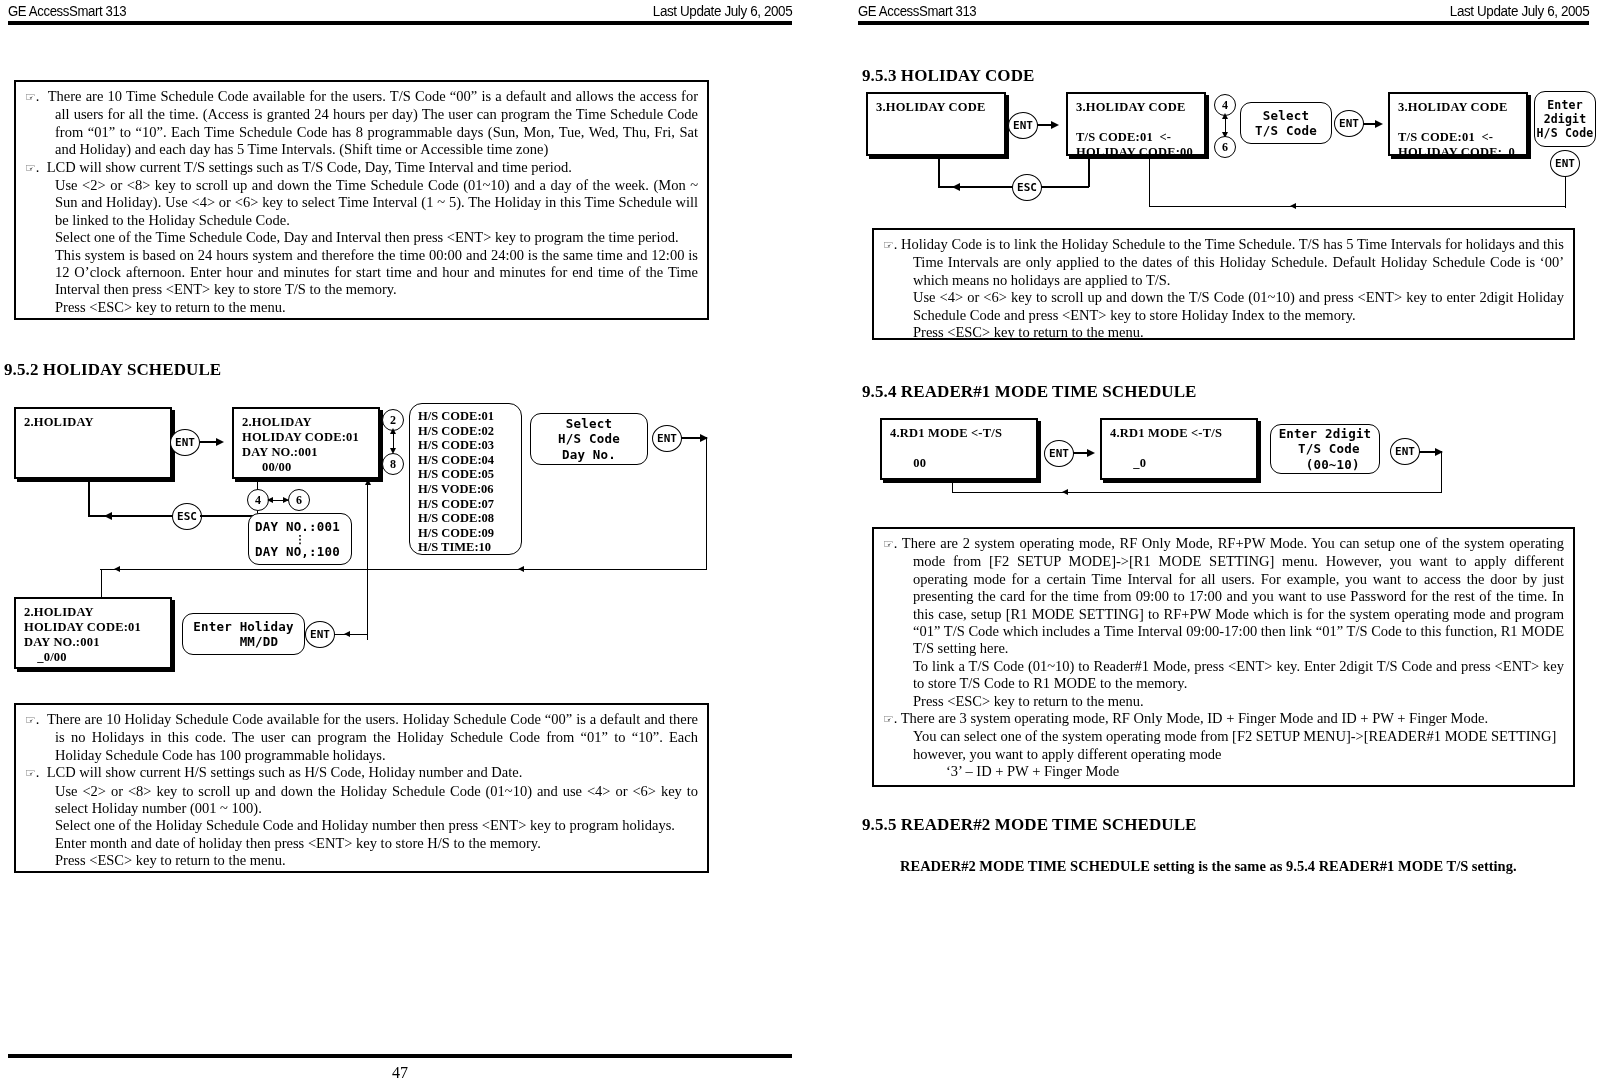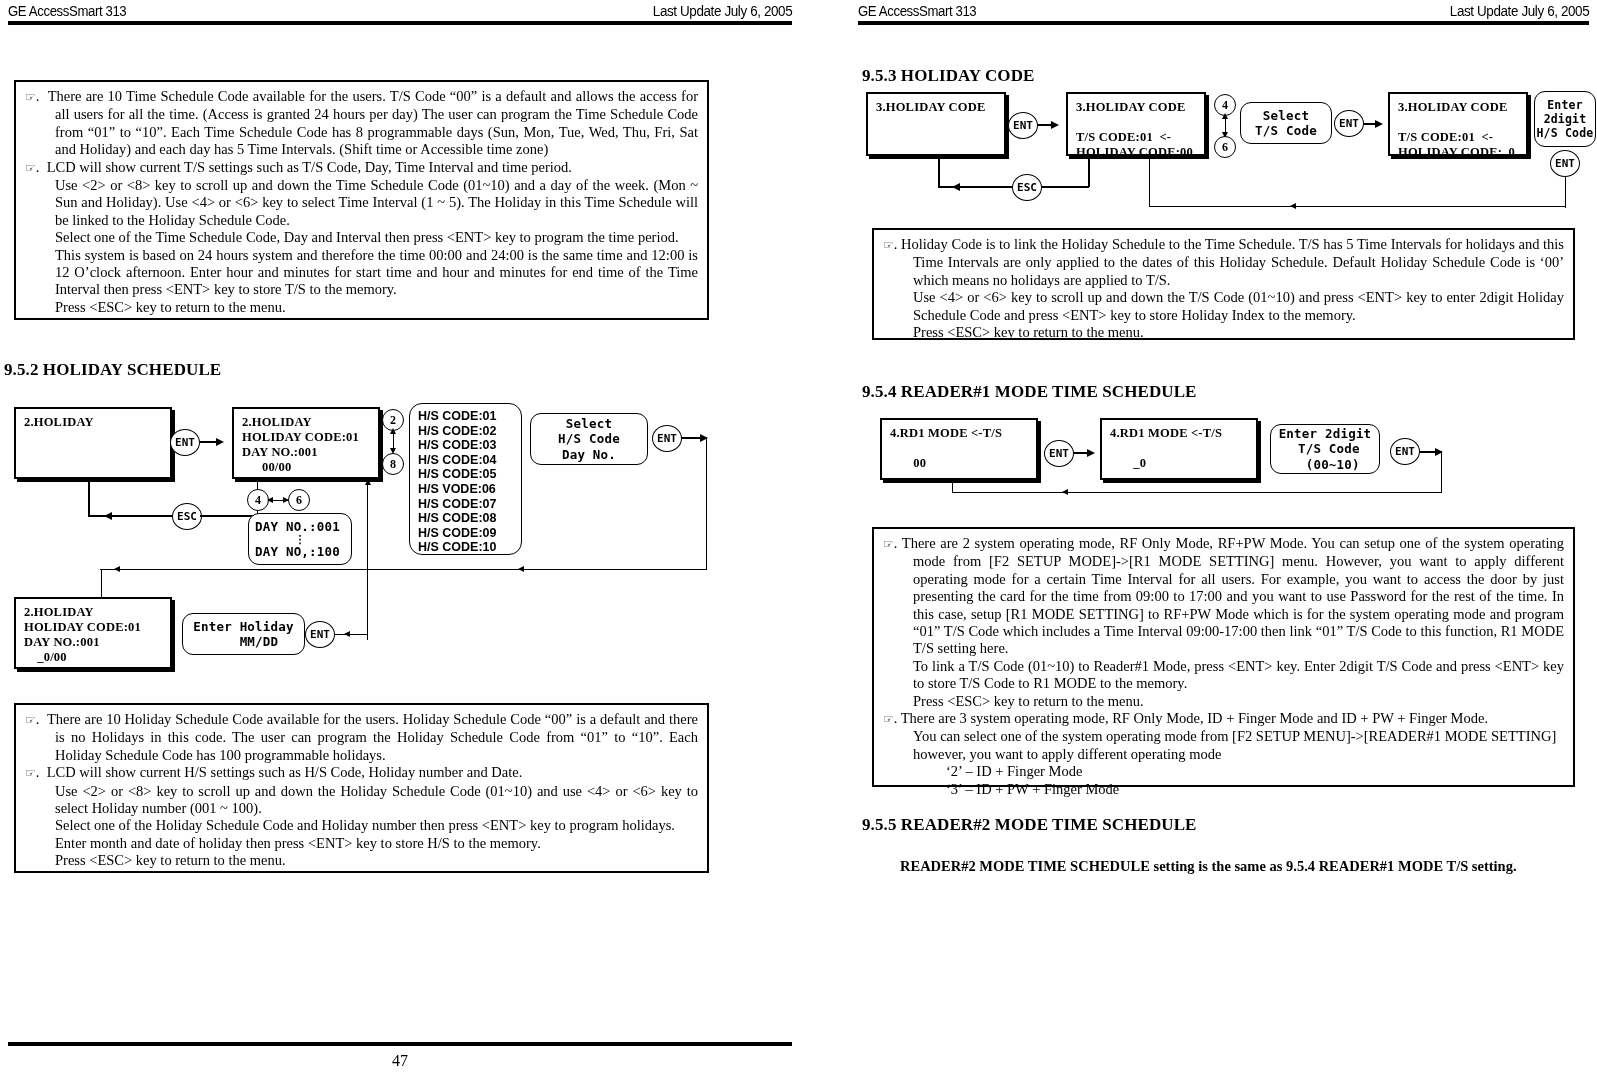--- a/index.html
+++ b/index.html
@@ -14,21 +14,21 @@
   
   .hdr{position:absolute;left:8px;right:8px;top:4px;height:26px;}
   .hdr .row{display:flex;justify-content:space-between;align-items:flex-end;
             font-family:"Liberation Sans", sans-serif;font-weight:normal;font-size:14px;
             letter-spacing:-0.4px;line-height:15px;}
   .hdr .rule{border-bottom:4px solid #000;margin-top:2px;}
   .hdr-right{transform:scaleX(0.96);transform-origin:right bottom;white-space:nowrap;}
   .hdr-left{white-space:nowrap;transform:scaleX(0.94);transform-origin:left bottom;}
 
   
-  .ftr{position:absolute;left:8px;right:8px;bottom:16px;}
+  .ftr{position:absolute;left:8px;right:8px;bottom:4px;}
   .ftr .rule{border-bottom:4px solid #000;}
   .ftr .num{text-align:center;font-family:"Liberation Serif",serif;font-size:16px;
             margin-top:6px;}
 
   
   .notebox{position:absolute;border:2px solid #000;background:#fff;box-sizing:border-box;
            padding:6px 9px 7px 9px;}
   .notebox p{margin:0;font-size:14.5px;line-height:17.4px;text-align:justify;
              text-justify:inter-word;}
   .notebox p.hang{padding-left:30px;text-indent:-30px;}
@@ -85,21 +85,21 @@
         border-left:6px solid #000;}
   .ar.sm.l{border-top:3.4px solid transparent;border-bottom:3.4px solid transparent;
         border-right:6px solid #000;}
   .ar.sm.u{border-left:3.4px solid transparent;border-right:3.4px solid transparent;
         border-bottom:6px solid #000;}
   .ar.sm.d{border-left:3.4px solid transparent;border-right:3.4px solid transparent;
         border-top:6px solid #000;}
 
   .codelist{position:absolute;box-sizing:border-box;border:1.6px solid #000;
             border-radius:13px;background:#fff;padding:5px 8px;}
-  .codelist .ci{font-family:Liberation Sans, sans-serif;
+  .codelist .ci{font-family:Liberation Serif, serif;
                 font-weight:bold;font-size:12.5px;line-height:14.6px;white-space:pre;}
   .dots{font-family:"DejaVu Sans Mono",monospace;font-weight:bold;font-size:11px;
         text-align:center;line-height:9px;}
 </style>
 </head>
 <body>
 
 <div class="page page-left">
 
   <div class="hdr">
@@ -162,21 +162,21 @@
     <div class="codelist" style="left:409px;top:8px;width:113px;height:152px;">
       <div class="ci">H/S CODE:01</div>
       <div class="ci">H/S CODE:02</div>
       <div class="ci">H/S CODE:03</div>
       <div class="ci">H/S CODE:04</div>
       <div class="ci">H/S CODE:05</div>
       <div class="ci">H/S VODE:06</div>
       <div class="ci">H/S CODE:07</div>
       <div class="ci">H/S CODE:08</div>
       <div class="ci">H/S CODE:09</div>
-      <div class="ci">H/S CODE:10</div>
+      <div class="ci">H/S TIME:10</div>
     </div>
 
     <div class="rbox" style="left:530px;top:18px;width:118px;height:52px;">
       <div class="txt">Select
 H/S Code
 Day No.</div>
     </div>
     <div class="key" style="left:652px;top:30px;width:30px;height:27px;">
         <span>ENT</span>
       </div>
@@ -371,21 +371,20 @@
     <div class="ar sm l" style="left:200px;top:77px;"></div>
     <div class="ln thin v" style="left:90px;top:68px;height:13px;"></div>
   </div>
 
   <div class="notebox" style="left:22px;top:527px;width:703px;height:260px;">
     <p class="hang"><span class="ptr">☞</span>. <span>There are 2 system operating mode, RF Only Mode, RF+PW Mode. You can setup one of the system operating mode from [F2 SETUP MODE]-&gt;[R1 MODE SETTING] menu. However, you want to apply different operating mode for a certain Time Interval for all users. For example, you want to access the door by just presenting the card for the time from 09:00 to 17:00 and you want to use Password for the rest of the time. In this case, setup [R1 MODE SETTING] to RF+PW Mode which is for the system operating mode and program “01” T/S Code which includes a Time Interval 09:00-17:00 then link “01” T/S Code to this function, R1 MODE T/S setting here.</span></p>
     <p class="ind">To link a T/S Code (01~10) to Reader#1 Mode, press &lt;ENT&gt; key. Enter 2digit T/S Code and press &lt;ENT&gt; key to store T/S Code to R1 MODE to the memory.</p>
     <p class="ind">Press &lt;ESC&gt; key to return to the menu.</p>
     <p class="hang"><span class="ptr">☞</span>. <span>There are 3 system operating mode, RF Only Mode, ID + Finger Mode and ID + PW + Finger Mode.</span></p>
     <p class="ind" style="text-align:left;">You can select one of the system operating mode from [F2 SETUP MENU]-&gt;[READER#1 MODE SETTING] however, you want to apply different operating mode</p>
-    <p class="ind2">‘2’ – ID + Finger Mode</p>
     <p class="ind2">‘3’ – ID + PW + Finger Mode</p>
   </div>
 
   <div class="sec" style="left:12px;top:815px;">9.5.5 READER#2 MODE TIME SCHEDULE</div>
 
   <div class="subnote" style="left:50px;top:858px;">READER#2 MODE TIME SCHEDULE setting is the same as 9.5.4 READER#1 MODE T/S setting.</div>
 
 </div>
 
 </body></html>

